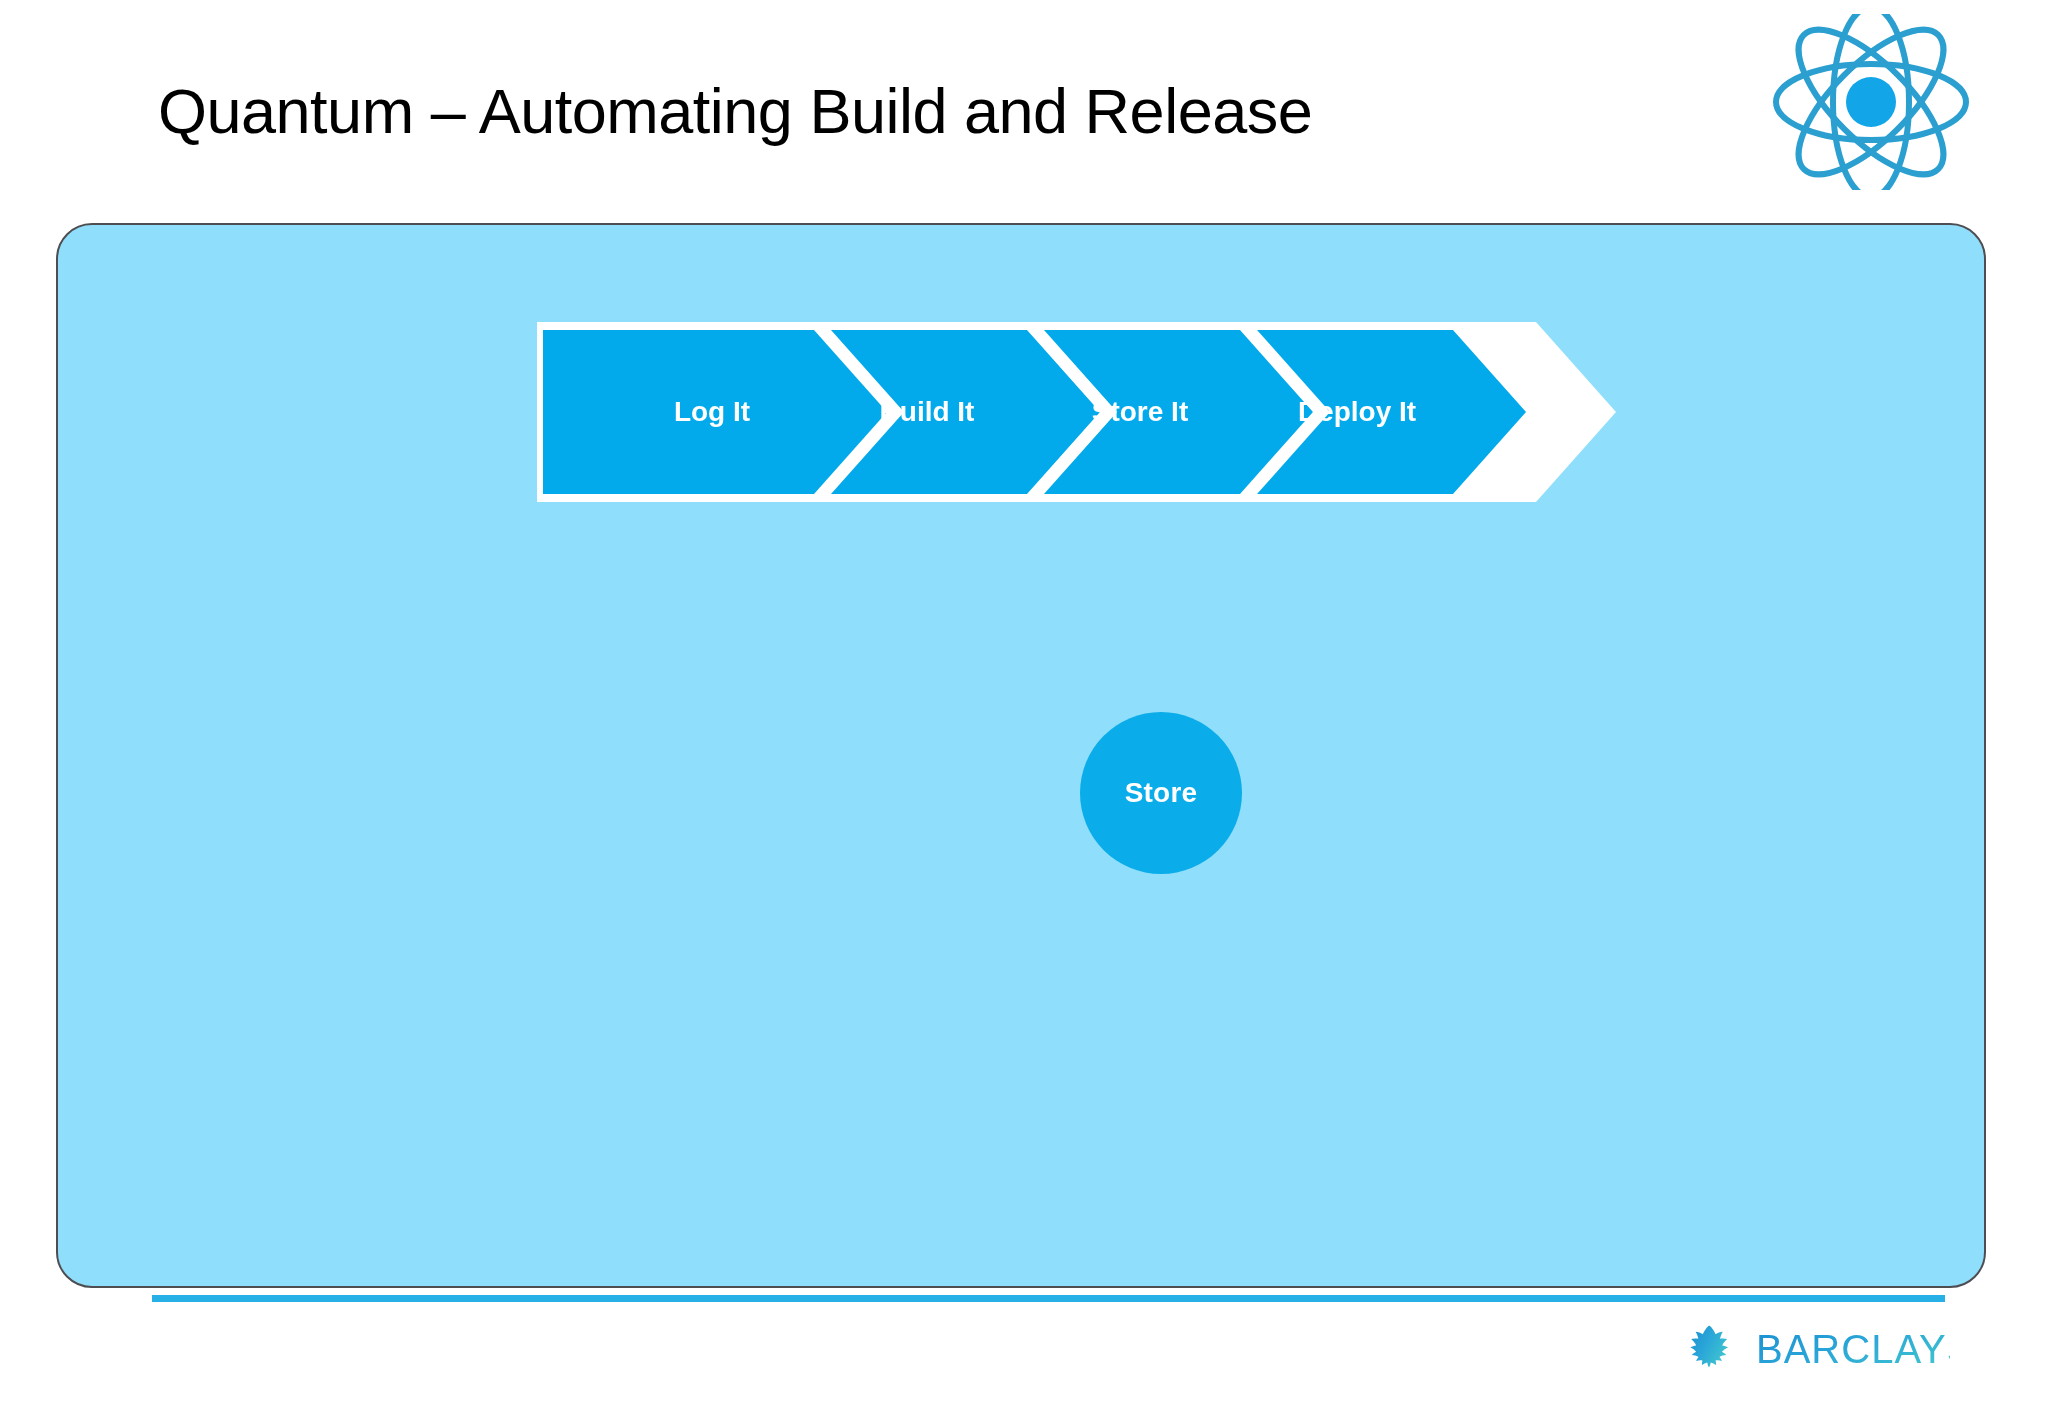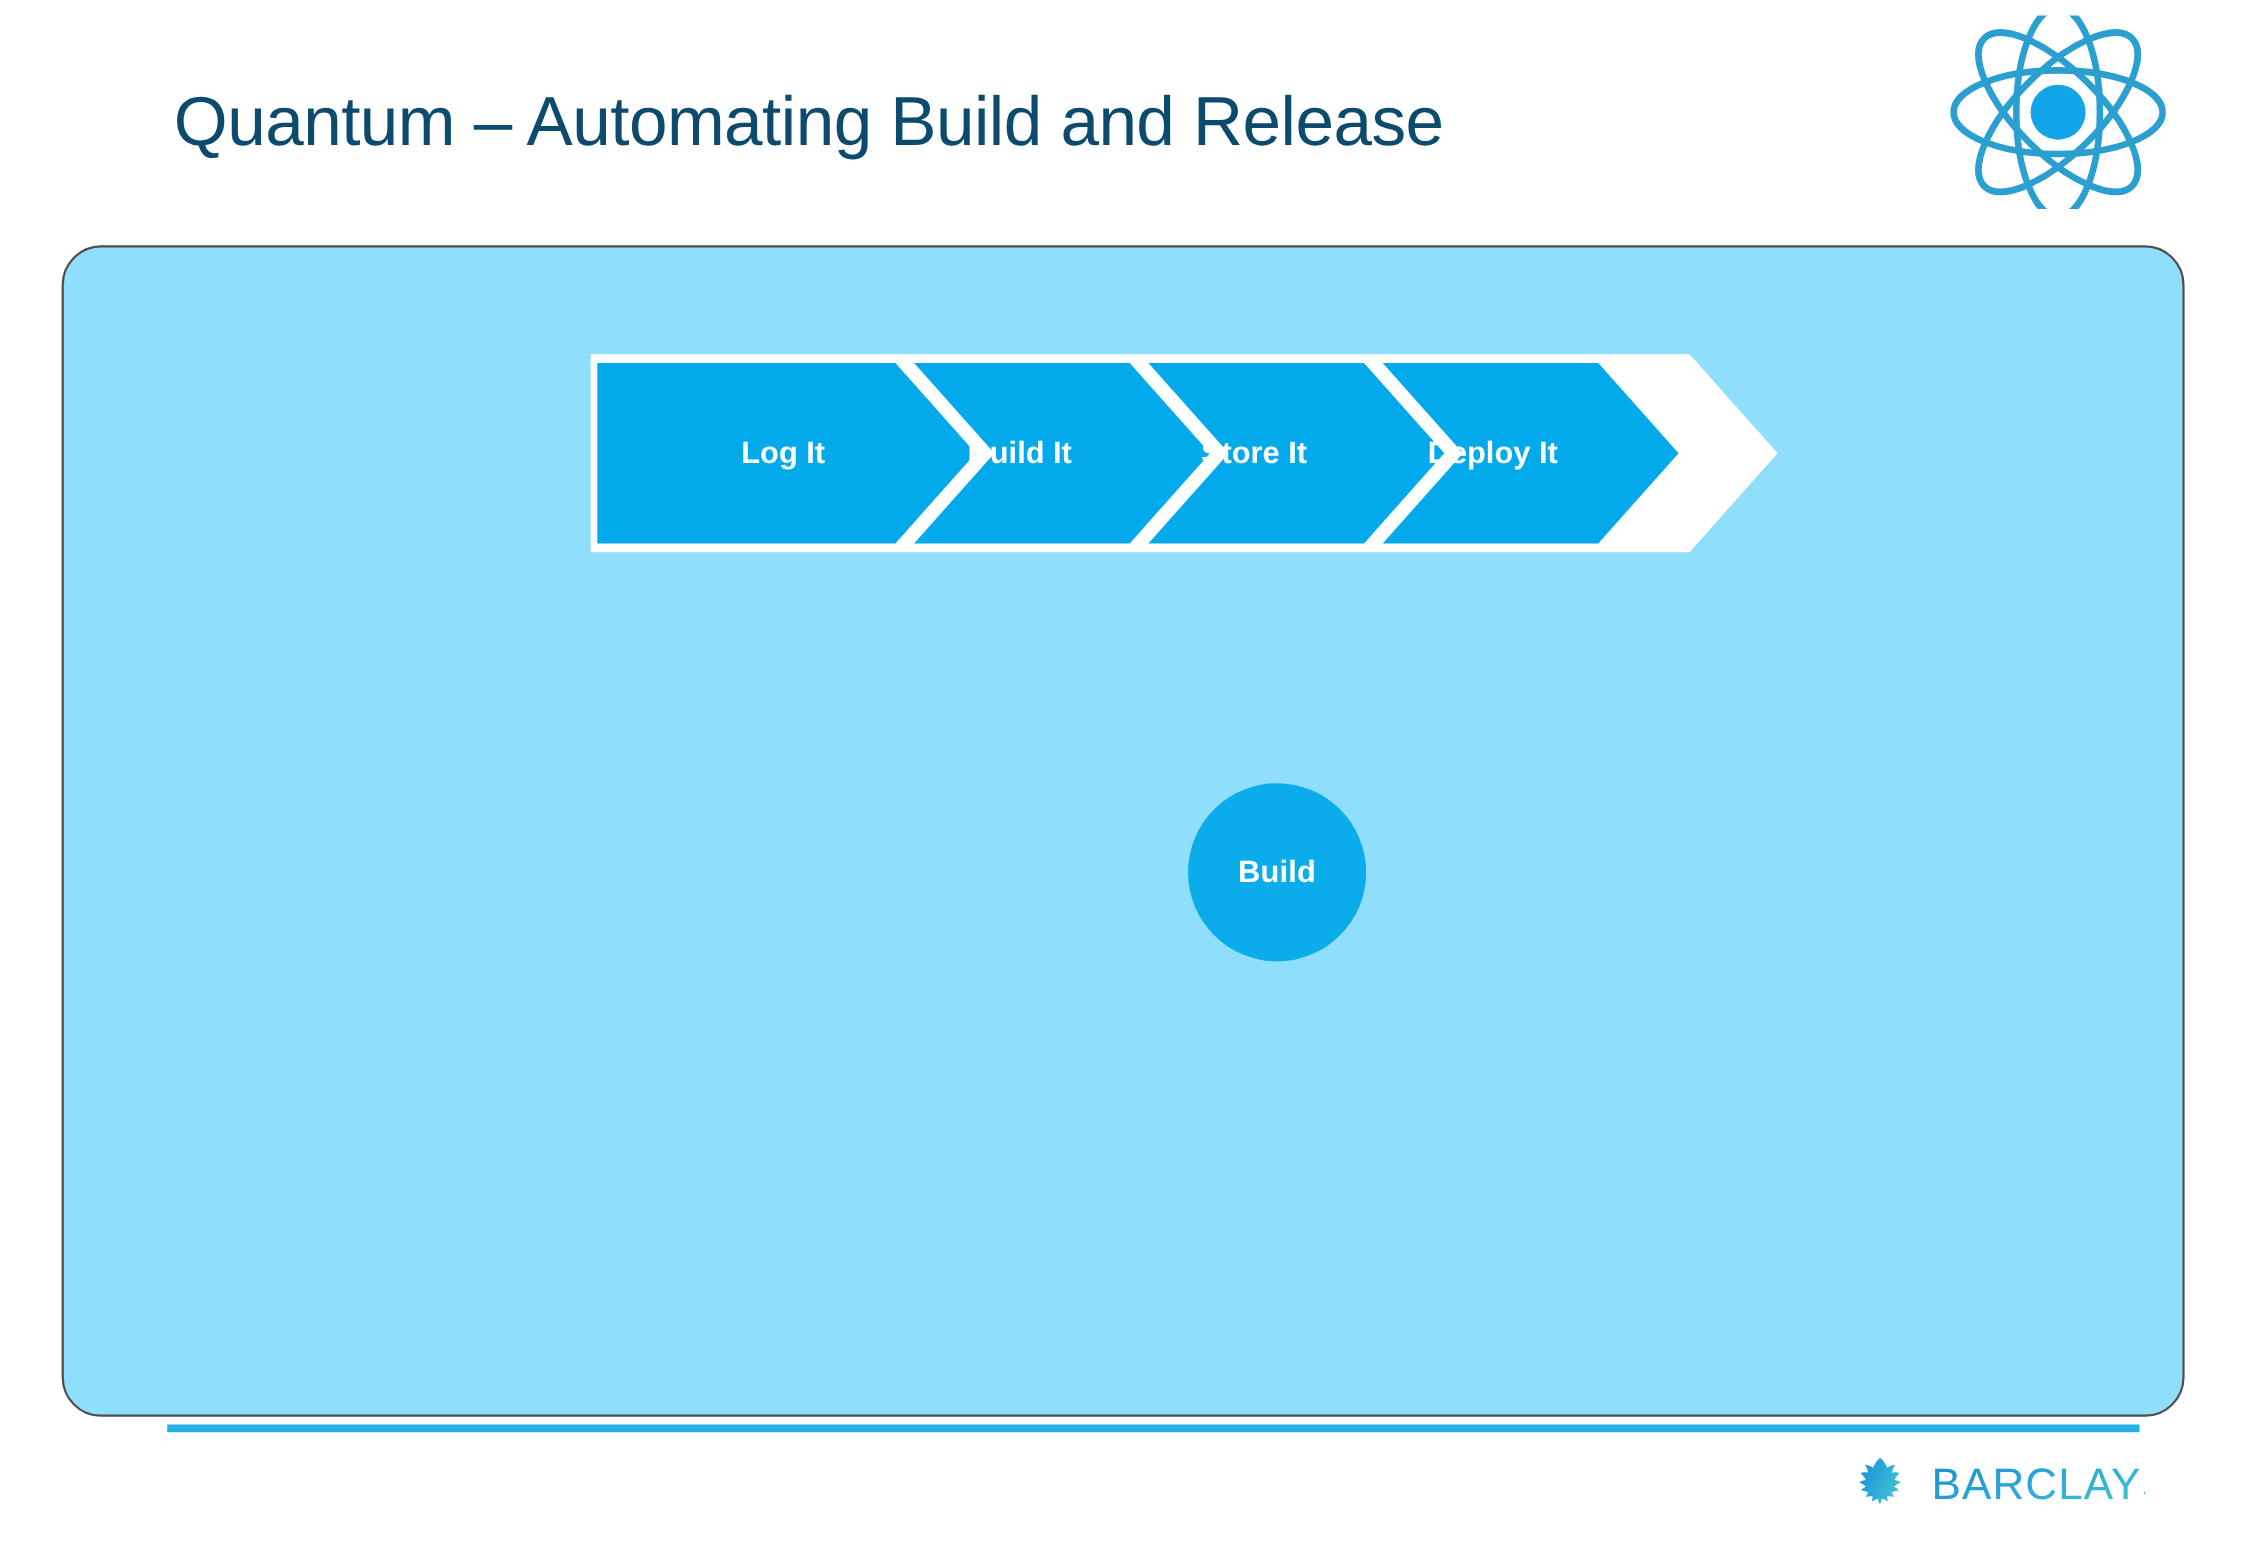--- a/index.html
+++ b/index.html
@@ -25,21 +25,21 @@
   }
 
   
   .slide-title {
     position: absolute;
     left: 158px;
     top: 78px;
     font-size: 63px;
     line-height: 1.05;
     font-weight: 400;
-    color: #0c4a6e;
+    color: #000000;
     letter-spacing: -0.5px;
     white-space: nowrap;
   }
 
   
   .atom-logo {
     position: absolute;
     left: 1768px;
     top: 14px;
     width: 206px;
@@ -150,21 +150,21 @@
       <path d="M720,8 H916 L989,90 L916,172 H720 L793,90 Z" fill="#03aaeb"></path>
 
       <text class="chev-label" x="175" y="99" text-anchor="middle">Log It</text>
       <text class="chev-label" x="390" y="99" text-anchor="middle">Build It</text>
       <text class="chev-label" x="603" y="99" text-anchor="middle">Store It</text>
       <text class="chev-label" x="820" y="99" text-anchor="middle">Deploy It</text>
     </svg>
   </div>
 
   <div class="nexus-node">
-    <span class="nexus-label">Build</span>
+    <span class="nexus-label">Store</span>
   </div>
 
   <div class="footer-rule"></div>
 
   <div class="barclays-logo">
     <svg viewBox="0 0 262 54" xmlns="http://www.w3.org/2000/svg">
       <defs>
         <linearGradient id="bclr" x1="0" y1="0" x2="1" y2="0.6">
           <stop offset="0%" stop-color="#1a8fd0"></stop>
           <stop offset="50%" stop-color="#2aa6d8"></stop>

